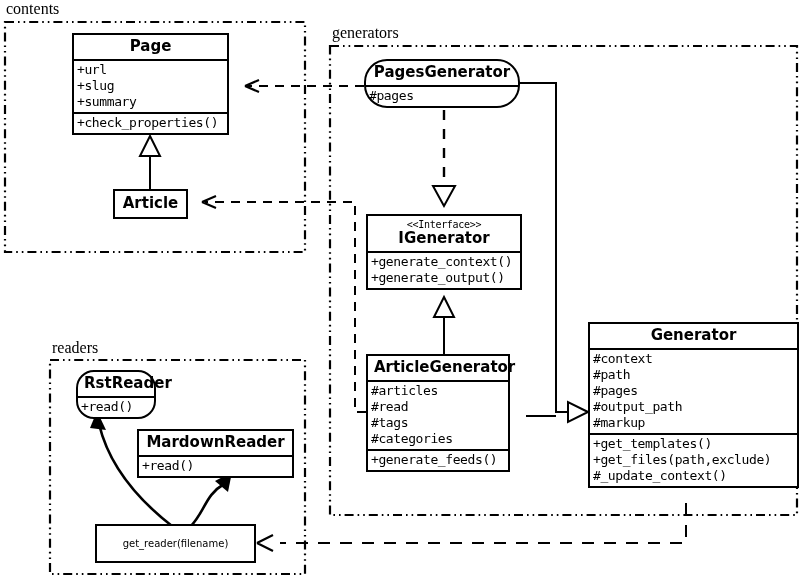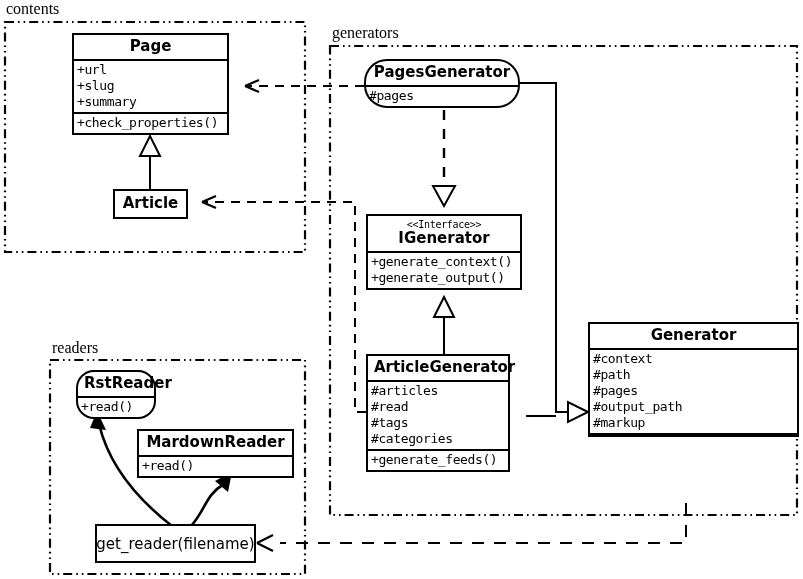--- a/index.html
+++ b/index.html
@@ -82,21 +82,21 @@
     box-sizing: border-box;
     border: 2px solid #000;
     background: #fff;
     display: flex;
     align-items: center;
     justify-content: center;
     z-index: 5;
   }
   .plain-box .lbl {
     font-family: "DejaVu Sans", sans-serif;
-    font-size: 15px;
+    font-size: 10px;
     color: #000;
     white-space: nowrap;
   }
 </style>
 </head>
 <body>
 
 <div id="canvas">
 
   <svg class="layer" viewBox="0 0 803 579" xmlns="http://www.w3.org/2000/svg">
@@ -235,20 +235,25 @@
     <div class="uml-head">Generator</div>
     <div class="uml-sep"></div>
     <div class="uml-compartment">
       <div class="uml-item">#context</div>
       <div class="uml-item">#path</div>
       <div class="uml-item">#pages</div>
       <div class="uml-item">#output_path</div>
       <div class="uml-item">#markup</div>
     </div>
     <div class="uml-sep"></div>
+    <div class="uml-compartment">
+      <div class="uml-item">+get_templates()</div>
+      <div class="uml-item">+get_files(path,exclude)</div>
+      <div class="uml-item">#_update_context()</div>
+    </div>
   </div>
 
   <div class="uml-class" style="left:76px; top:370px; width:80px;border-radius:18px;">
     <div class="uml-head">RstReader</div>
     <div class="uml-sep"></div>
     <div class="uml-compartment">
       <div class="uml-item">+read()</div>
     </div>
   </div>
 

